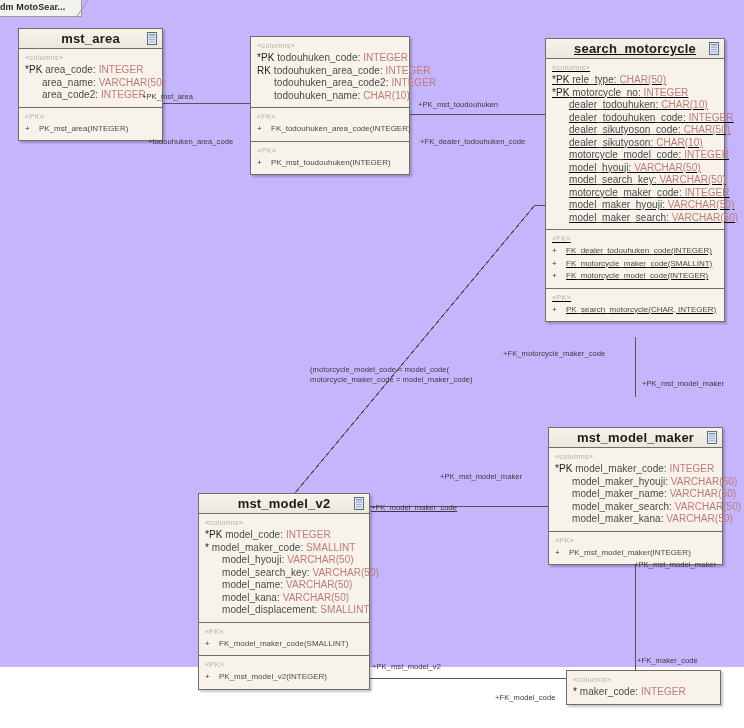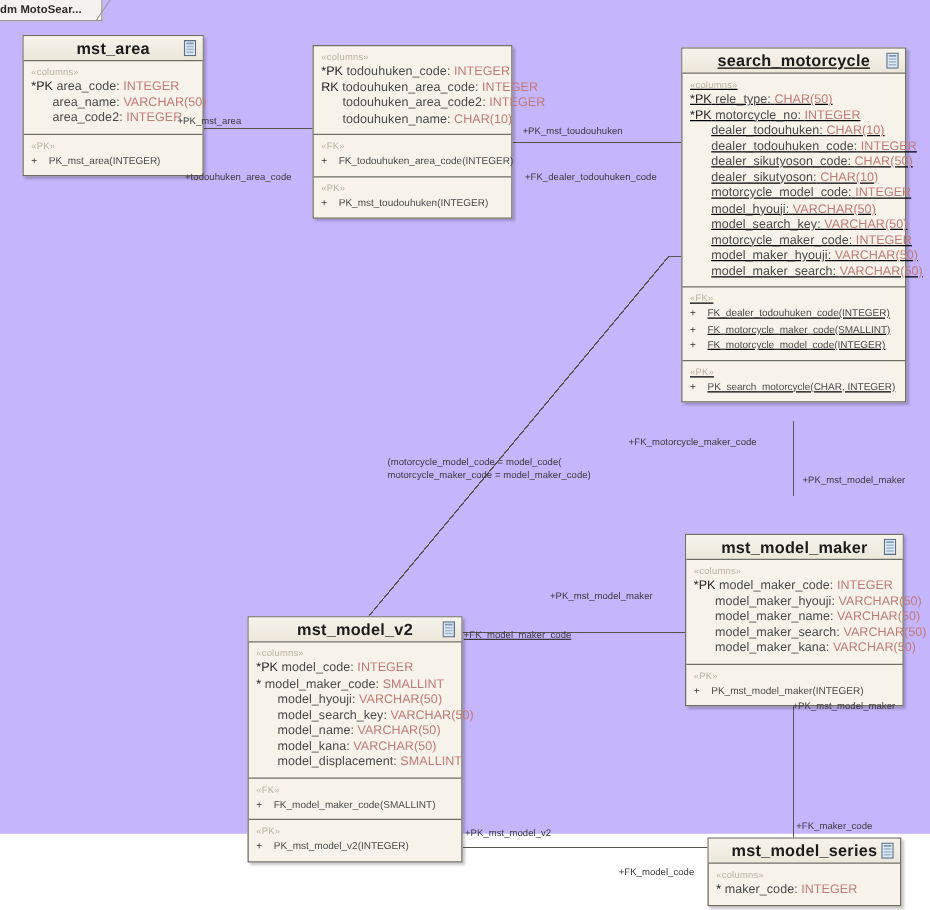--- a/index.html
+++ b/index.html
@@ -273,30 +273,20 @@
         <div class="ent-sec">
           <div class="stereo">«FK»</div>
           <div class="opr"><span class="plus">+</span><span>FK_model_maker_code(SMALLINT)</span></div>
         </div>
         <div class="ent-sec">
           <div class="stereo">«PK»</div>
           <div class="opr"><span class="plus">+</span><span>PK_mst_model_v2(INTEGER)</span></div>
         </div>
       </div>
       <div class="entity" style="left: 566px; top: 670px; width: 155px;">
-        <div class="ent-title">
-          <span>mst_model_series</span>
-          <svg class="ent-icon" viewBox="0 0 10 13">
-            <rect x="0.5" y="0.5" width="9" height="12" fill="#dfe9f4" stroke="#5a6e86"></rect>
-            <rect x="2" y="2" width="6" height="1.4" fill="#7d99b8"></rect>
-            <rect x="2" y="4.6" width="6" height="1.2" fill="#9fb5cd"></rect>
-            <rect x="2" y="6.9" width="6" height="1.2" fill="#9fb5cd"></rect>
-            <rect x="2" y="9.2" width="6" height="1.2" fill="#9fb5cd"></rect>
-          </svg>
-        </div>
         <div class="ent-sec">
           <div class="stereo">«columns»</div>
           <div class="row ind0"><span class="key">*</span> <span class="nm">maker_code:</span> <span class="ty">INTEGER</span></div>
         </div>
       </div>
     </div>
 
   <div id="label-layer">
       <div class="elabel" style="left: 142px; top: 92px;">+PK_mst_area</div>
       <div class="elabel" style="left: 148px; top: 137px;">+todouhuken_area_code</div>

